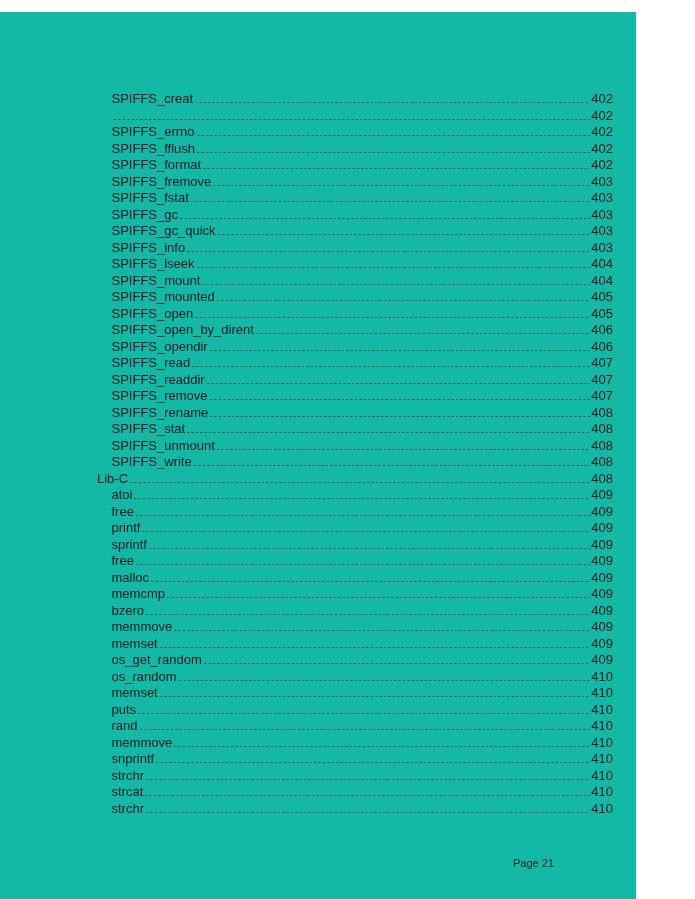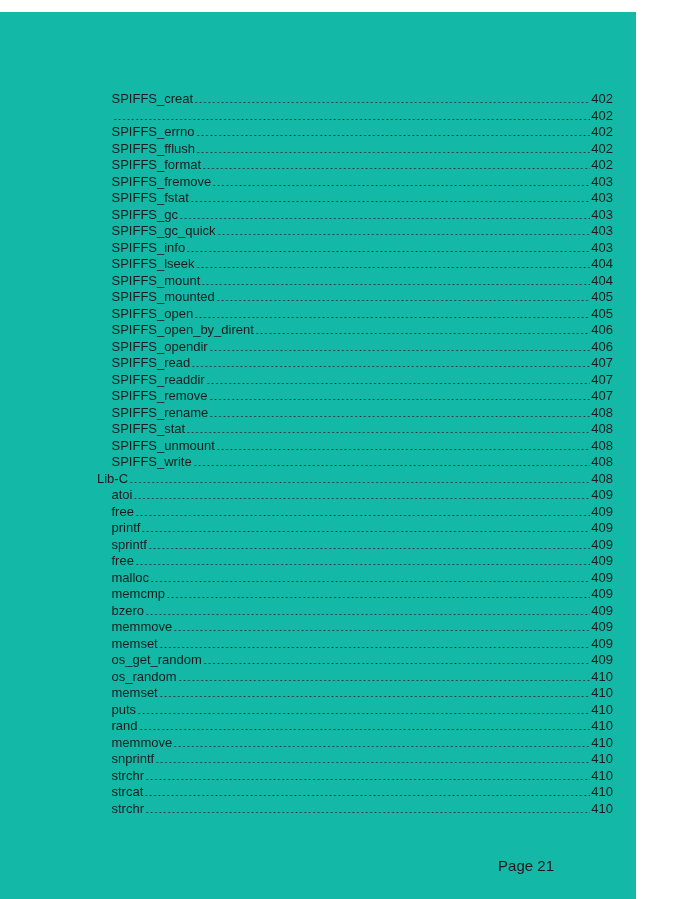--- a/index.html
+++ b/index.html
@@ -44,21 +44,21 @@
     background-repeat: repeat-x;
     background-position: left bottom 3.2px;
   }
 
   .toc-page-num { flex: 0 0 auto; }
 
   .footer {
     position: absolute;
     top: 845px;
     right: 82px;
-    font-size: 15px;
+    font-size: 11px;
     color: #1c1c1c;
   }
 </style>
 </head>
 <body>
 
 <div class="page">
 
   <div class="toc" id="toc">
       <div class="toc-row level-3">

